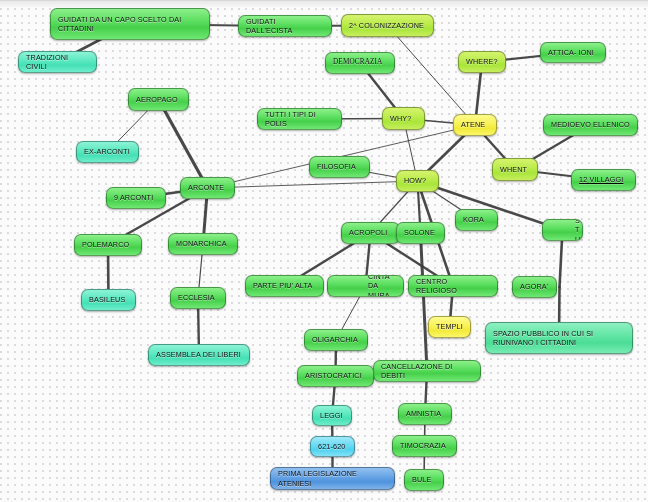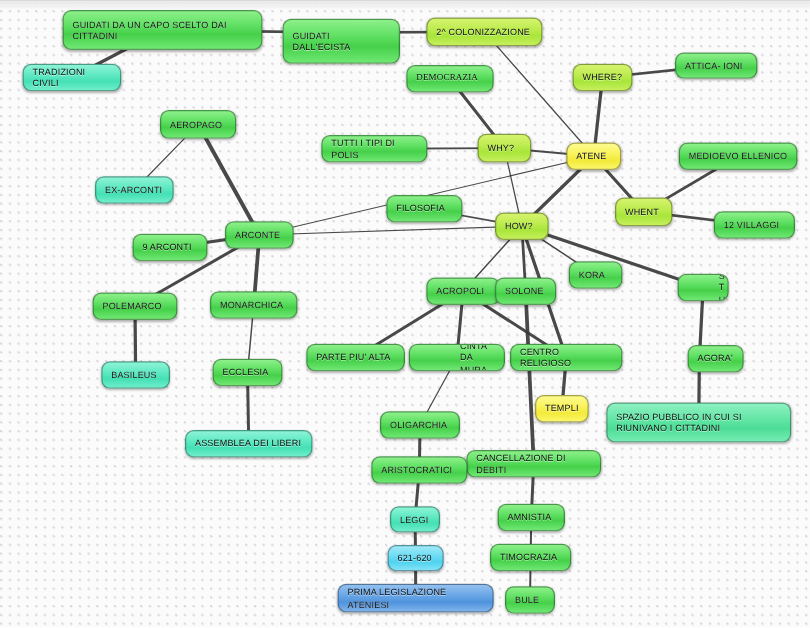--- a/index.html
+++ b/index.html
@@ -132,21 +132,21 @@
       <line x1="332" y1="414.5" x2="332.5" y2="445.5" stroke="#3a3a3a" stroke-width="2.4" stroke-linecap="round" opacity="0.92"></line>
       <line x1="332.5" y1="445.5" x2="332.5" y2="477.5" stroke="#3a3a3a" stroke-width="2.4" stroke-linecap="round" opacity="0.92"></line>
       <line x1="427" y1="370" x2="425" y2="413" stroke="#3a3a3a" stroke-width="2.4" stroke-linecap="round" opacity="0.92"></line>
       <line x1="425" y1="413" x2="424.5" y2="445" stroke="#3a3a3a" stroke-width="1.6" stroke-linecap="round" opacity="0.92"></line>
       <line x1="424.5" y1="445" x2="424" y2="479" stroke="#3a3a3a" stroke-width="1.6" stroke-linecap="round" opacity="0.92"></line>
     </svg>
   <div id="nodelayer">
       <div class="node c-green" style="left: 50px; top: 7px; width: 160px; height: 32px;">
         <span class="lbl">GUIDATI DA UN CAPO SCELTO DAI CITTADINI</span>
       </div>
-      <div class="node c-green" style="left: 226px; top: 14px; width: 94px; height: 36px;">
+      <div class="node c-green" style="left: 238px; top: 14px; width: 94px; height: 22px;">
         <span class="lbl">GUIDATI DALL'ECISTA</span>
       </div>
       <div class="node c-lime" style="left: 341px; top: 13px; width: 93px; height: 23px;">
         <span class="lbl">2^ COLONIZZAZIONE</span>
       </div>
       <div class="node c-green" style="left: 540px; top: 41px; width: 66px; height: 21px;">
         <span class="lbl">ATTICA- IONI</span>
       </div>
       <div class="node c-teal" style="left: 18px; top: 50px; width: 79px; height: 22px;">
         <span class="lbl">TRADIZIONI CIVILI</span>
@@ -174,21 +174,21 @@
       </div>
       <div class="node c-teal" style="left: 76px; top: 140px; width: 63px; height: 22px;">
         <span class="lbl">EX-ARCONTI</span>
       </div>
       <div class="node c-green" style="left: 309px; top: 155px; width: 61px; height: 22px;">
         <span class="lbl">FILOSOFIA</span>
       </div>
       <div class="node c-lime" style="left: 492px; top: 157px; width: 46px; height: 23px;">
         <span class="lbl">WHENT</span>
       </div>
-      <div class="node c-green" style="left: 571px; top: 168px; width: 65px; height: 22px;">
+      <div class="node c-green" style="left: 571px; top: 168px; width: 65px; height: 22px; text-decoration: underline;">
         <span class="lbl">12 VILLAGGI</span>
       </div>
       <div class="node c-green" style="left: 106px; top: 186px; width: 60px; height: 22px;">
         <span class="lbl">9 ARCONTI</span>
       </div>
       <div class="node c-green" style="left: 180px; top: 176px; width: 55px; height: 22px;">
         <span class="lbl">ARCONTE</span>
       </div>
       <div class="node c-lime" style="left: 396px; top: 169px; width: 43px; height: 22px;">
         <span class="lbl">HOW?</span>
@@ -213,21 +213,21 @@
       </div>
       <div class="node c-green" style="left: 245px; top: 274px; width: 79px; height: 22px;">
         <span class="lbl">PARTE PIU' ALTA</span>
       </div>
       <div class="node c-green" style="left: 327px; top: 274px; width: 77px; height: 22px; padding-left: 40px;">
         <span class="lbl">CINTA DA MURA</span>
       </div>
       <div class="node c-green" style="left: 408px; top: 274px; width: 90px; height: 22px;">
         <span class="lbl">CENTRO RELIGIOSO</span>
       </div>
-      <div class="node c-green" style="left: 550px; top: 275px; width: 45px; height: 22px;">
+      <div class="node c-green" style="left: 512px; top: 275px; width: 45px; height: 22px;">
         <span class="lbl">AGORA'</span>
       </div>
       <div class="node c-teal" style="left: 81px; top: 288px; width: 55px; height: 22px;">
         <span class="lbl">BASILEUS</span>
       </div>
       <div class="node c-green" style="left: 170px; top: 286px; width: 56px; height: 22px;">
         <span class="lbl">ECCLESIA</span>
       </div>
       <div class="node c-yellow" style="left: 428px; top: 315px; width: 43px; height: 22px;">
         <span class="lbl">TEMPLI</span>

